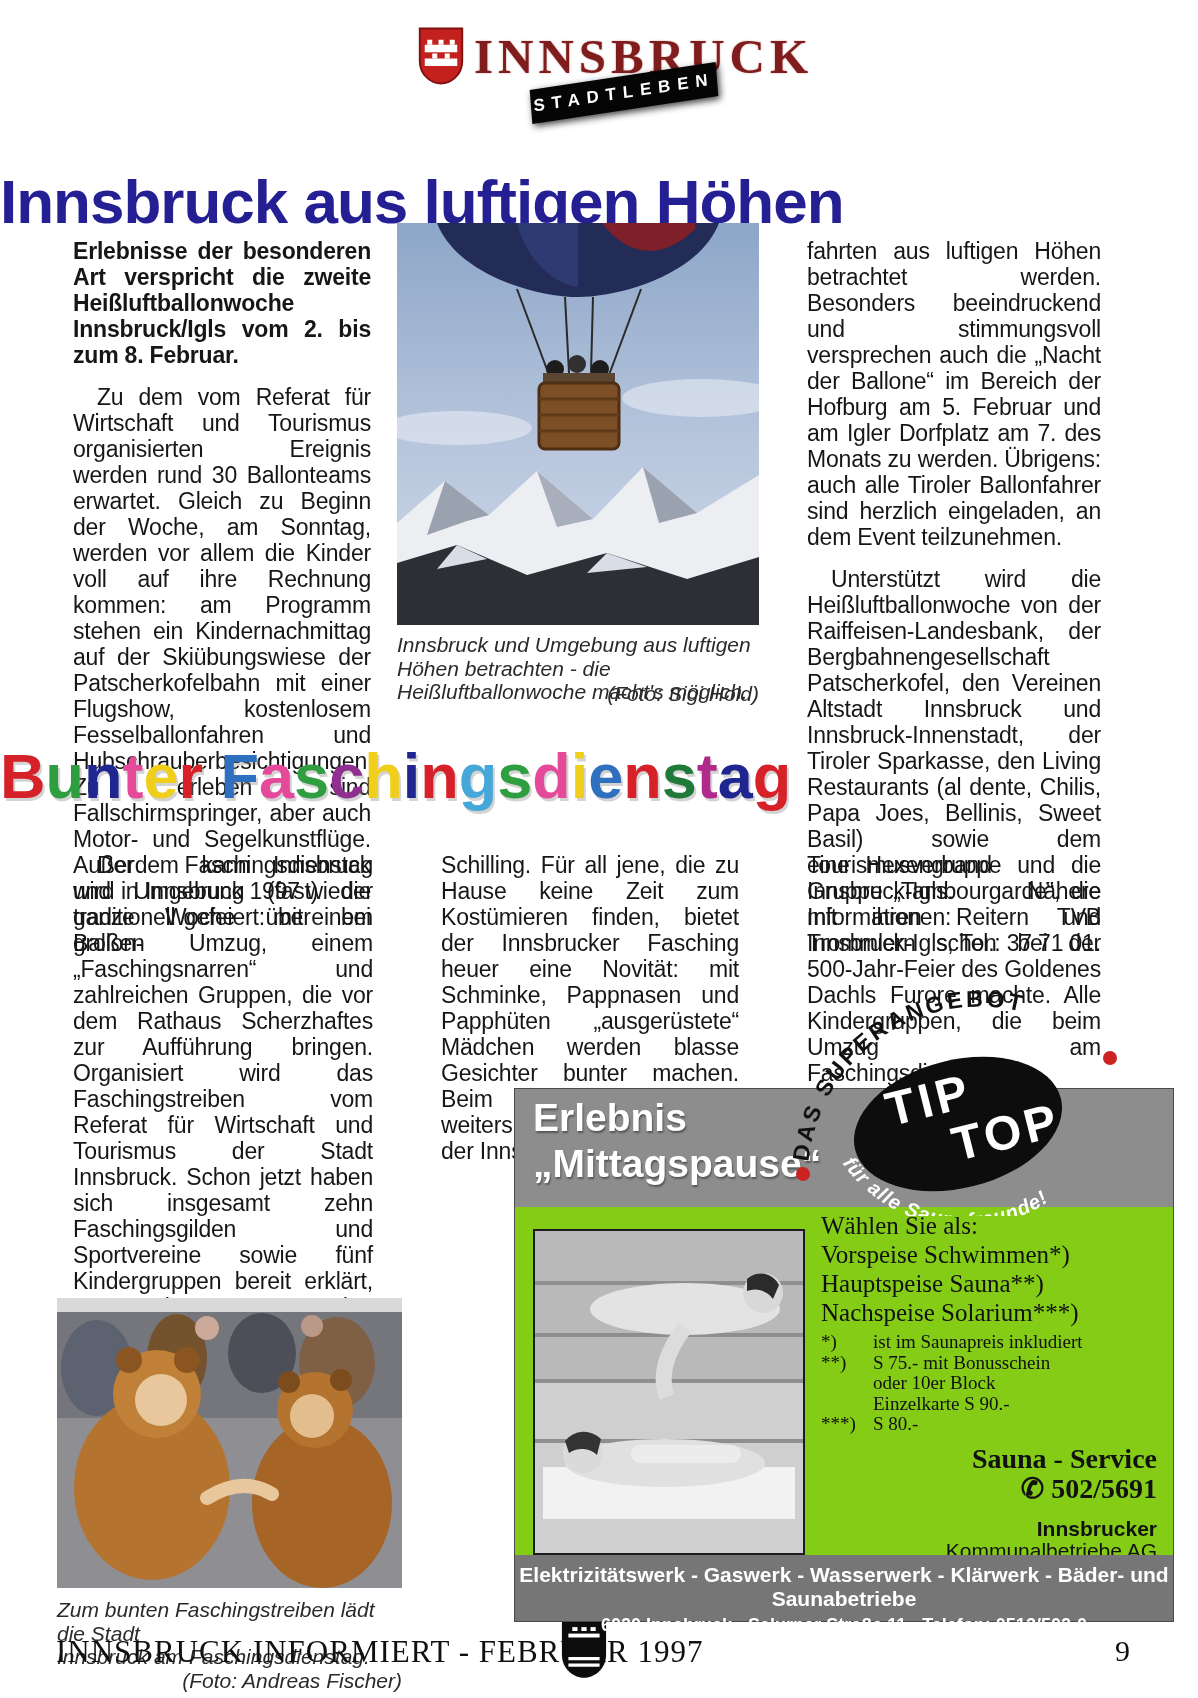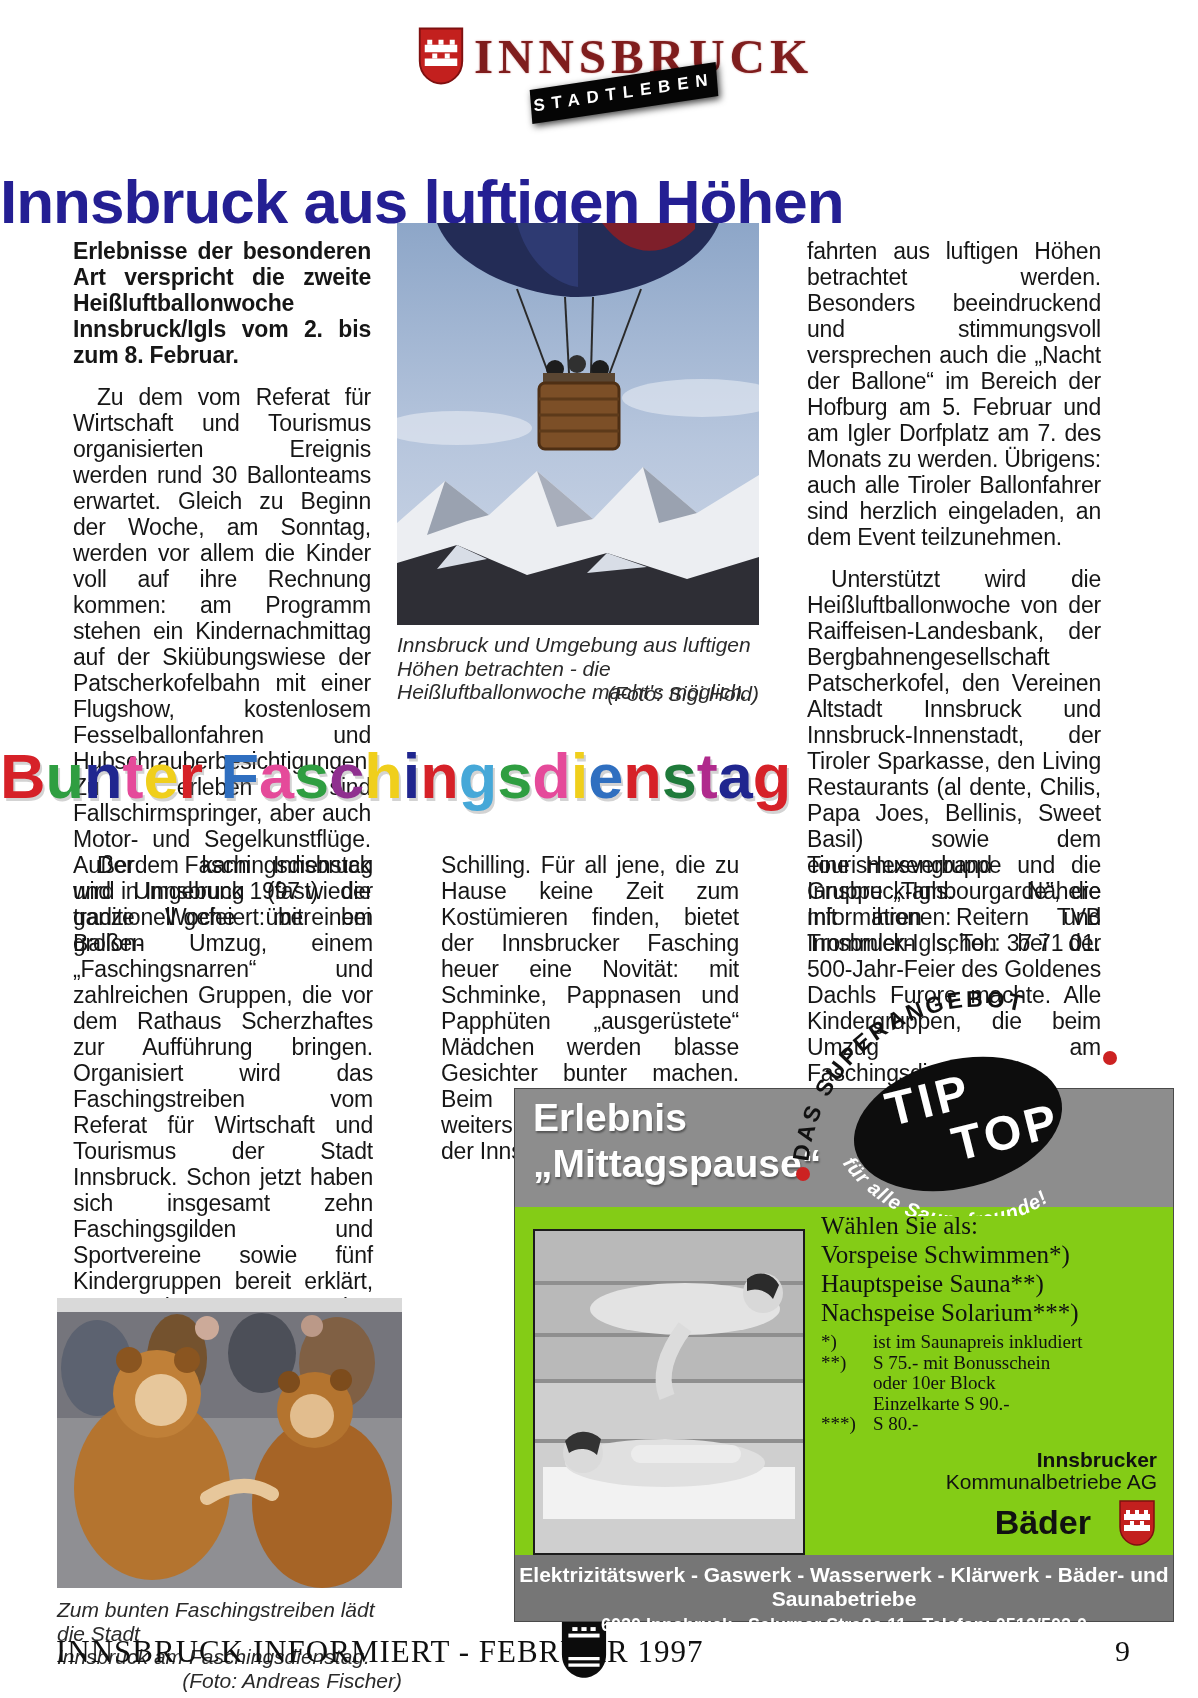--- a/index.html
+++ b/index.html
@@ -240,20 +240,24 @@
           </div>
           <div class="fn-row">
             <span class="fn-mark"></span>
             <span class="fn-text">Einzelkarte S 90.-</span>
           </div>
           <div class="fn-row">
             <span class="fn-mark">***)</span>
             <span class="fn-text">S 80.-</span>
           </div>
         </div>
+      <div class="service">
+        <div>Sauna - Service</div>
+        <div><span>✆</span> <span>502/5691</span></div>
+      </div>
       <div class="company">
         <div class="c1">Innsbrucker</div>
         <div class="c2">Kommunalbetriebe AG</div>
         <div class="baeder-row">
           <span class="baeder">Bäder</span>
           <span class="company-shield">
             <svg viewBox="0 0 40 48" width="40" height="48">
                 <use href="#coat"></use>
               </svg>
           </span>

